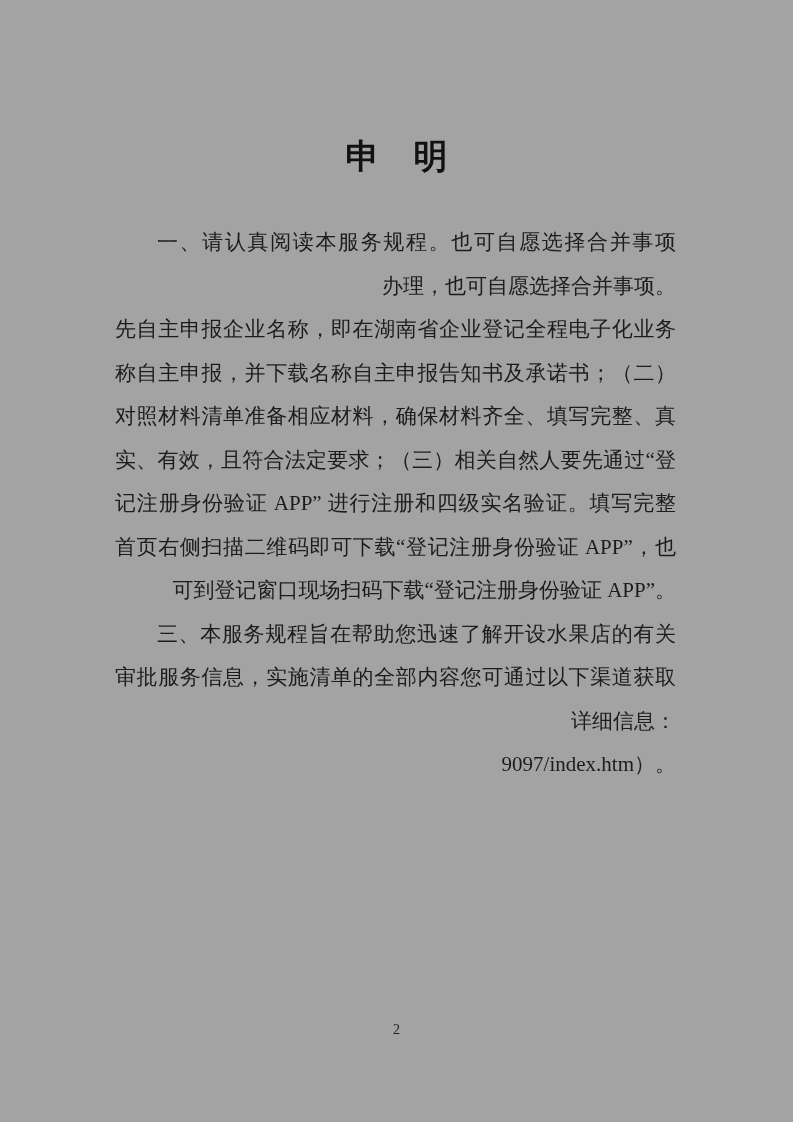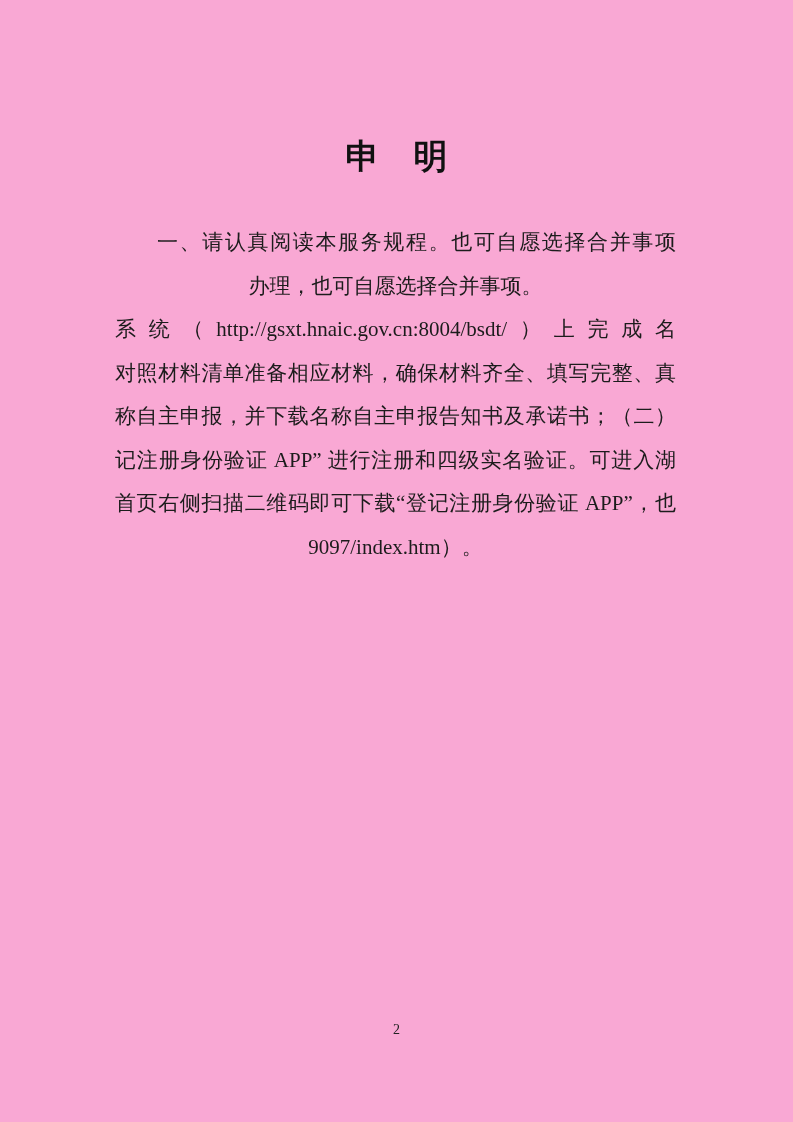--- a/index.html
+++ b/index.html
@@ -5,21 +5,21 @@
   * { margin: 0; padding: 0; box-sizing: border-box; }
   html, body { background: #ffffff; }
   body {
     font-family: "Liberation Serif", "DejaVu Serif", serif;
     color: #1a1a1a;
   }
   .page {
     position: relative;
     width: 793px;
     height: 1122px;
-    background: #f9a8d4;
+    background: #a3a3a3;
     margin: 0 auto;
     overflow: hidden;
   }
   .doc-title {
     position: absolute;
     top: 137px;
     left: 0;
     width: 100%;
     text-align: center;
     font-size: 34px;
@@ -33,21 +33,21 @@
     left: 115px;
     width: 561px;
     font-size: 21px;
     color: #1c1c1c;
   }
   .line {
     height: 43.5px;
     line-height: 43.5px;
     overflow: hidden;
     white-space: normal;
-    text-align: center;
+    text-align: right;
   }
   .line.fill {
     text-align: justify;
     text-align-last: justify;
   }
   .line.indent {
     text-indent: 2em;
   }
   .page-number {
     position: absolute;
@@ -65,25 +65,32 @@
 
 <div class="page">
   <div class="doc-title">申　明</div>
 
   <div class="body-text">
       <div class="para">
         <div class="line indent fill">一、请认真阅读本服务规程。也可自愿选择合并事项</div>
         <div class="line">办理，也可自愿选择合并事项。</div>
       </div>
       <div class="para">
-        <div class="line fill">系统（http://gsxt.hnaic.gov.cn:8004/bsdt/）上完成名</div>
+        <div class="line fill">先自主申报企业名称，即在湖南省企业登记全程电子化业务</div>
+        <div class="line fill">称自主申报，并下载名称自主申报告知书及承诺书；（二）</div>
         <div class="line fill">对照材料清单准备相应材料，确保材料齐全、填写完整、真</div>
-        <div class="line fill">称自主申报，并下载名称自主申报告知书及承诺书；（二）</div>
-        <div class="line fill">记注册身份验证 APP” 进行注册和四级实名验证。可进入湖</div>
+        <div class="line fill">实、有效，且符合法定要求；（三）相关自然人要先通过“登</div>
+        <div class="line fill">记注册身份验证 APP” 进行注册和四级实名验证。填写完整</div>
         <div class="line fill">首页右侧扫描二维码即可下载“登记注册身份验证 APP”，也</div>
+        <div class="line">可到登记窗口现场扫码下载“登记注册身份验证 APP”。</div>
+      </div>
+      <div class="para">
+        <div class="line indent fill">三、本服务规程旨在帮助您迅速了解开设水果店的有关</div>
+        <div class="line fill">审批服务信息，实施清单的全部内容您可通过以下渠道获取</div>
+        <div class="line">详细信息：</div>
       </div>
       <div class="para">
         <div class="line">9097/index.htm）。</div>
       </div>
     </div>
 
   <div class="page-number">2</div>
 </div>
 
 </body></html>

